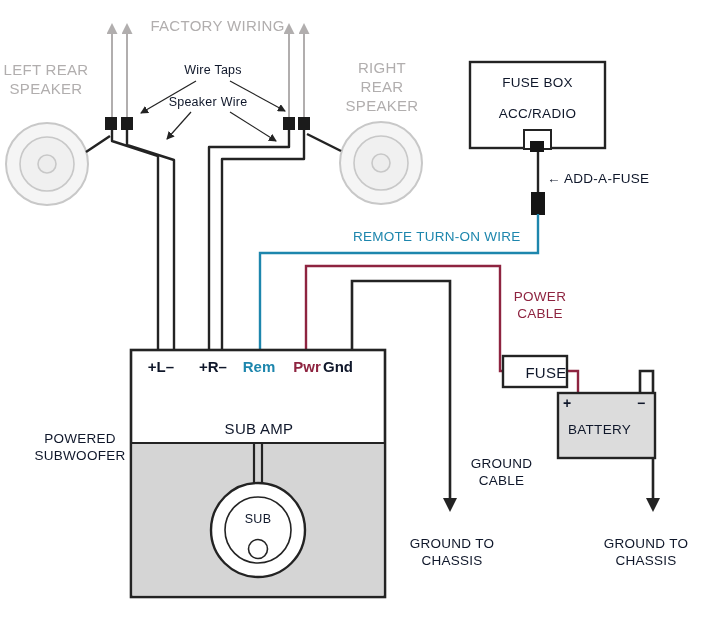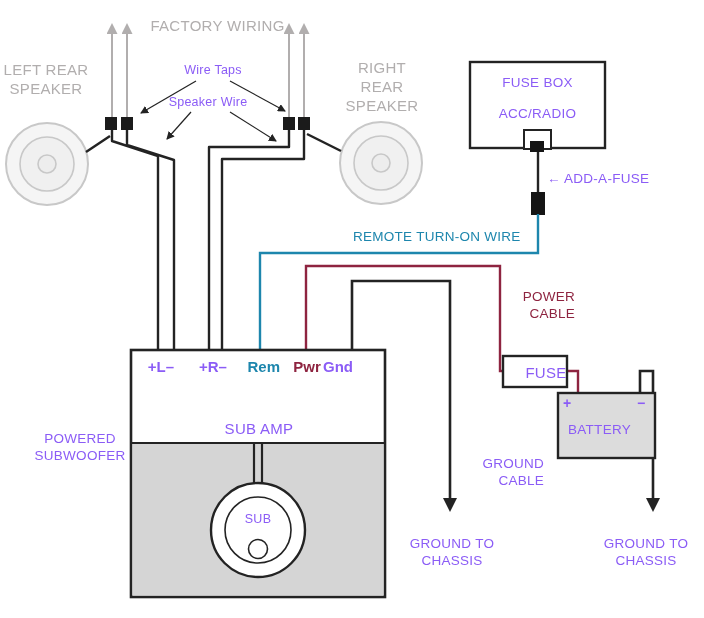--- a/index.html
+++ b/index.html
@@ -1,29 +1,29 @@
 <!DOCTYPE html>
 <html><head>
 <meta charset="utf-8">
 <style>
   * { margin:0; padding:0; box-sizing:border-box; }
   html,body { background:#ffffff; }
   body { font-family:"Liberation Sans", sans-serif; }
   .canvas { position:relative; width:704px; height:618px; background:#ffffff; overflow:hidden; }
   .canvas svg { position:absolute; left:0; top:0; }
-  .lbl { position:absolute; color:#8b5cf6; font-size:13.5px; line-height:1.28; text-align:center; letter-spacing:.02em; }
+  .lbl { position:absolute; color:#0f172a; font-size:13.5px; line-height:1.28; text-align:center; letter-spacing:.02em; }
   .ln { display:block; }
   .gray { color:#b1aeae; }
-  .teal { color:#1d86ad;text-align:right; }
+  .teal { color:#1d86ad; }
   .maroon { color:#8e2440; }
   .fs13 { font-size:15px; }
   .fs125 { font-size:12.5px; }
   .term { font-size:15px; font-weight:600; letter-spacing:0; }
   .nowrap { white-space:nowrap; }
-  .la { text-align:right; }
+  .la { text-align:center; }
   .bold { font-weight:700; font-size:14px; }
   .box { fill:#ffffff; stroke:#232323; stroke-width:2.4; }
   .spk-outer { fill:#f5f5f5; stroke:#c8c8c8; stroke-width:2; }
   .spk-mid { fill:#f0f0f0; stroke:#c8c8c8; stroke-width:1.6; }
   .spk-in { fill:#ededed; stroke:#c8c8c8; stroke-width:1.6; }
   .wire-teal { fill:none; stroke:#1d86ad; stroke-width:2.4; }
   .wire-maroon { fill:none; stroke:#8e2440; stroke-width:2.4; }
   .wire-black { fill:none; stroke:#232323; stroke-width:2.6; }
 </style>
 </head>

